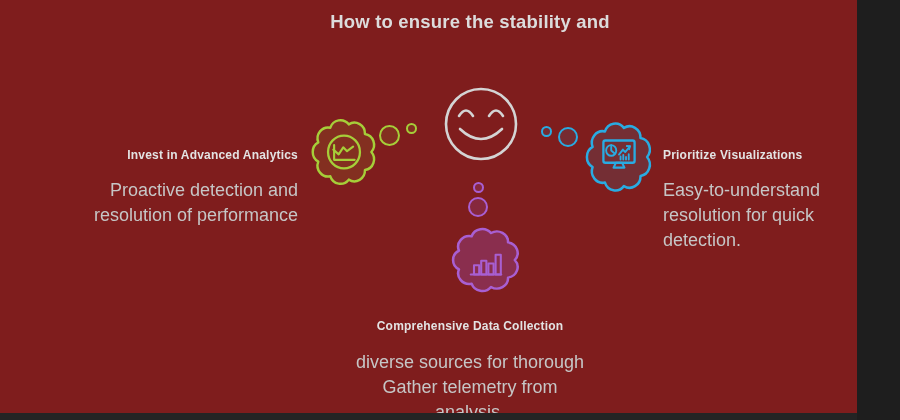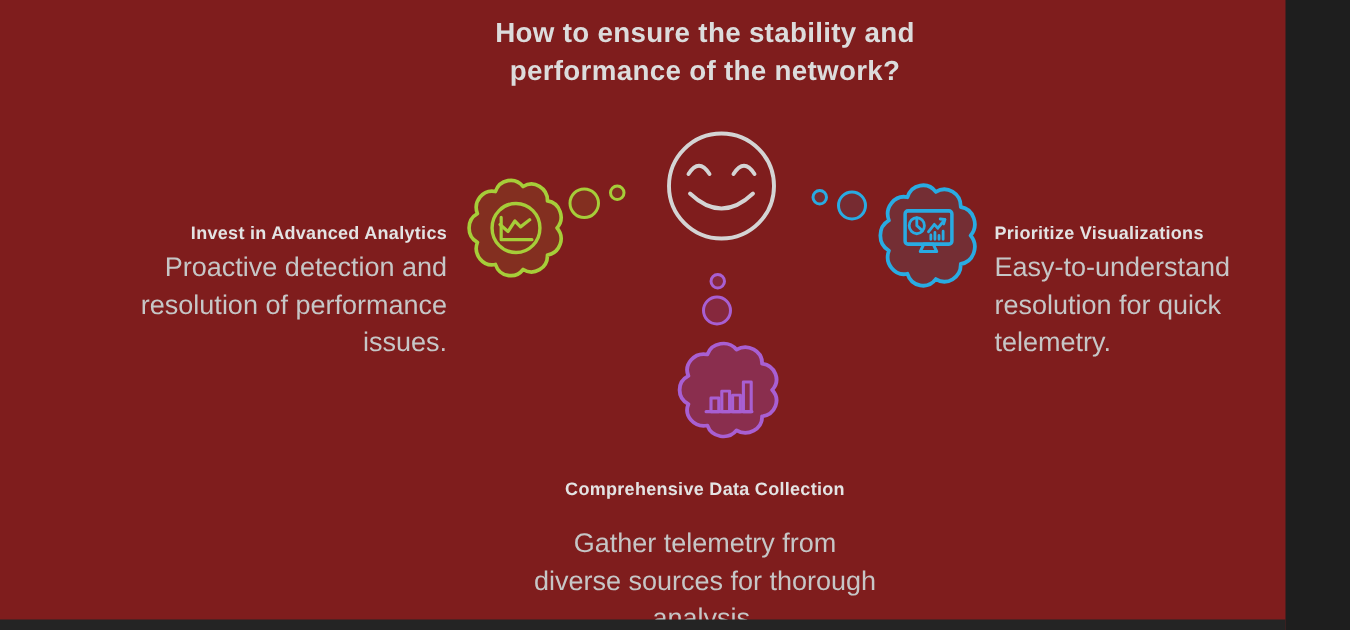--- a/index.html
+++ b/index.html
@@ -15,21 +15,21 @@
     text-align:center;
     font-size:18.5px;font-weight:bold;line-height:25px;
     color:#dcdcdc;letter-spacing:.2px;
   }
   .text-block{position:absolute;}
   .node-heading{
     font-size:12px;font-weight:bold;line-height:22px;
     color:#e3e3e3;letter-spacing:.2px;
   }
   .node-body{
-    font-size:18px;line-height:25px;color:#c6c6c6;margin-top:0;
+    font-size:18px;line-height:25px;color:#c6c6c6;margin-top:12px;
   }
   .tb-left{left:18px;top:144px;width:280px;text-align:right;}
   .tb-right{left:663px;top:144px;width:225px;text-align:left;}
   .tb-bottom{left:290px;top:315px;width:360px;text-align:center;}
   .tb-bottom .node-body{margin-top:13px;}
   svg.fig{position:absolute;}
   .dot{
     position:absolute;border-radius:50%;box-sizing:border-box;
     background:transparent;
   }
@@ -44,21 +44,20 @@
     background:#242424;
   }
 </style>
 </head>
 <body>
 
 <div class="stage">
 
   <div class="title">
     <div>How to ensure the stability and</div>
-    <div>performance of the network?</div>
   </div>
 
   <svg class="fig" style="left:442px;top:85px;" width="78" height="78" viewBox="0 0 78 78">
     <g fill="none" stroke-width="2.6" stroke-linecap="round" stroke="#d4d4d4">
       <circle cx="39" cy="39" r="35"></circle>
       <path d="M17,31 Q24,20 31,31"></path>
       <path d="M47,31 Q54,20 61,31"></path>
       <path d="M18,44 Q39,64 60,44"></path>
     </g>
   </svg>
@@ -100,36 +99,35 @@
       <rect x="53" y="54.5" width="6.5" height="14.5" stroke-width="2.6"></rect>
       <rect x="62" y="43" width="6.5" height="26" stroke-width="2.6"></rect>
     </g>
   </svg>
 
   <div class="text-block tb-left">
     <div class="node-heading">Invest in Advanced Analytics</div>
     <div class="node-body">
       <div>Proactive detection and</div>
       <div>resolution of performance</div>
-      <div>issues.</div>
     </div>
   </div>
 
   <div class="text-block tb-right">
     <div class="node-heading">Prioritize Visualizations</div>
     <div class="node-body">
       <div>Easy-to-understand</div>
       <div>resolution for quick</div>
-      <div>telemetry.</div>
+      <div>detection.</div>
     </div>
   </div>
 
   <div class="text-block tb-bottom">
     <div class="node-heading">Comprehensive Data Collection</div>
     <div class="node-body">
+      <div>diverse sources for thorough</div>
       <div>Gather telemetry from</div>
-      <div>diverse sources for thorough</div>
       <div>analysis.</div>
     </div>
   </div>
 
   <div class="footer-strip"></div>
 </div>
 
 </body></html>

